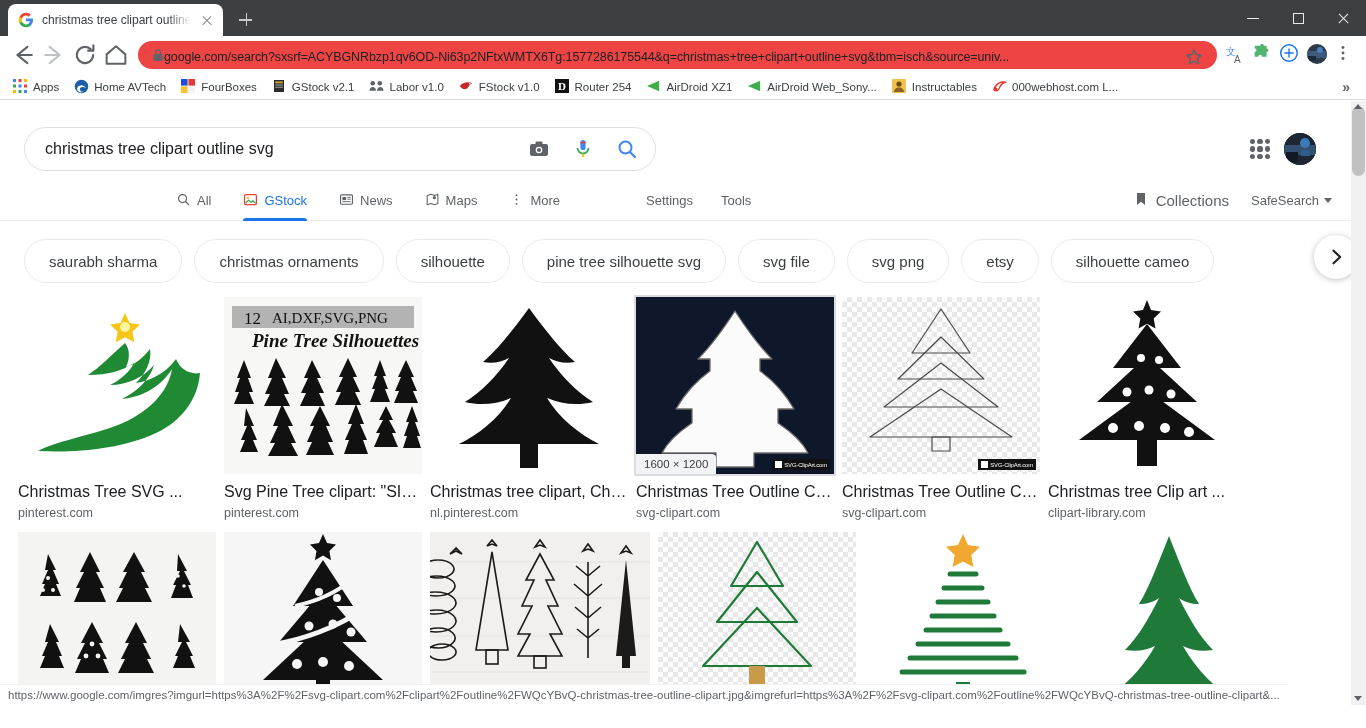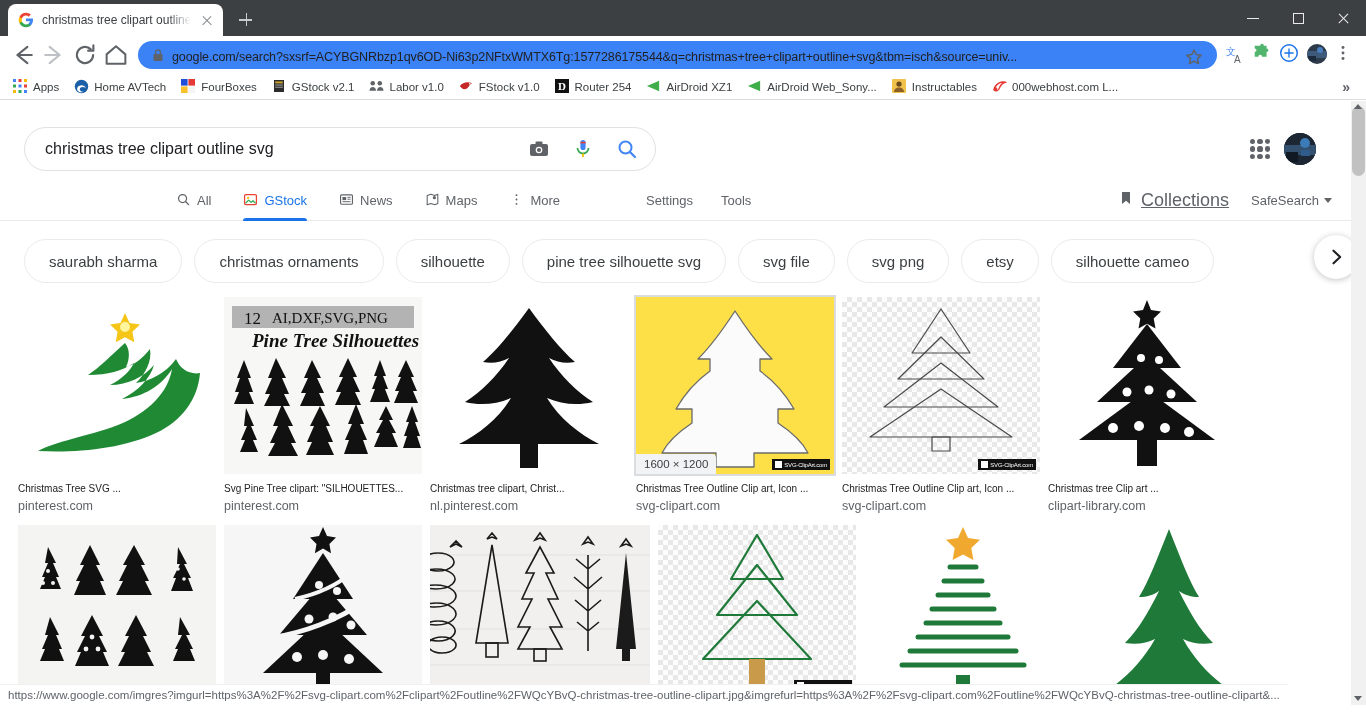--- a/index.html
+++ b/index.html
@@ -38,22 +38,22 @@
   .wc i { position:absolute; background:#e8eaed; }
   .wc.min i { left:16px; top:16px; width:12px; height:1.3px; }
   .wc.max i { left:17px; top:11px; width:11px; height:11px; background:none; border:1.3px solid #e8eaed; }
   .wc.cls i:first-child,.wc.cls i:last-child{ left:16px; top:15.5px; width:13px; height:1.3px; }
   .wc.cls i:first-child{ transform:rotate(45deg); }
   .wc.cls i:last-child{ transform:rotate(-45deg); }
 
   .toolbar { height:38px; background:#fff; display:flex; align-items:center; padding:0 8px; gap:1px; }
   .navbtn { width:30px; height:30px; position:relative; flex:0 0 30px; }
   .omnibox {
-    flex:1; height:28px; background:#3b82f6; border-radius:14px;
-    display:flex; align-items:center; padding:4px 10px 0 14px; margin:0 6px; gap:8px; min-width:0;
+    flex:1; height:28px; background:#ef4444; border-radius:14px;
+    display:flex; align-items:center; padding:4px 10px 0 14px; margin:0 6px; min-width:0;
   }
   .url { font-size:12.5px; color:#202124; white-space:nowrap; overflow:hidden; flex:1; letter-spacing:-0.1px; }
   .tb-icon { width:26px; height:26px; flex:0 0 26px; position:relative; }
 
   .bookmarks { height:26px; background:#fff; display:flex; align-items:center; padding:0 6px; gap:1px; font-size:11.5px; color:#3c4043; border-bottom:1px solid #dadce0; }
   .bm { display:flex; align-items:center; gap:5px; padding:3px 7px; border-radius:4px; white-space:nowrap; }
   .bm-ico { width:15px; height:15px; flex:0 0 15px; position:relative; }
   .bm-ovf { margin-left:auto; padding:0 10px; color:#5f6368; font-size:14px; font-weight:bold; }
 
   
@@ -77,39 +77,39 @@
   .appsgrid { width:24px; height:24px; display:grid; grid-template-columns:repeat(3,1fr); grid-template-rows:repeat(3,1fr); gap:2.2px; padding:2px; }
   .appsgrid i { background:#5f6368; border-radius:50%; }
   .avatar { width:32px; height:32px; border-radius:50%; overflow:hidden; background:#1f2b3a; position:relative; }
 
   .navrow { display:flex; align-items:center; height:40px; padding:0 24px 0 160px; border-bottom:1px solid #ebebeb; position:relative; }
   .navtab { display:flex; align-items:center; gap:6px; height:40px; padding:0 16px; font-size:13px; color:#5f6368; position:relative; white-space:nowrap;justify-content:flex-end; }
   .navtab.active { color:#1a73e8; }
   .navtab.active:after { content:""; position:absolute; left:16px; right:16px; bottom:0; height:3px; background:#1a73e8; border-radius:3px 3px 0 0; }
   .navtool { font-size:13px; color:#5f6368; padding:0 14px; }
   .nav-right { margin-left:auto; display:flex; align-items:center; gap:4px; }
-  .collections { display:flex; align-items:center; gap:7px; font-size:18px; color:#5f6368; padding:0 8px;text-decoration:underline; }
+  .collections { display:flex; align-items:center; gap:7px; font-size:15px; color:#5f6368; padding:0 8px; }
   .safesearch { font-size:13px; color:#5f6368; padding:0 10px; display:flex; align-items:center; gap:5px; }
   .caret-dn { width:0;height:0;border-left:4px solid transparent;border-right:4px solid transparent;border-top:5px solid #5f6368; }
 
   .chips { display:flex; align-items:flex-end; gap:12px; padding:14px 0 14px 24px; position:relative; height:76px; }
   .chip {
     height:44px; border:1px solid #ebebeb; border-radius:22px; display:flex; align-items:center;
     padding:0 24px; font-size:15px; color:#3c4043; white-space:nowrap; background:#fff;
   }
   .chip-next {
     position:absolute; right:8px; top:14px; width:44px; height:44px; border-radius:50%;
     background:#fff; box-shadow:0 1px 6px rgba(32,33,36,.28); display:flex; align-items:center; justify-content:center;
   }
 
   .results { padding:0 18px; display:flex; gap:8px; flex-wrap:wrap; }
   .tile { width:198px; }
   .thumb { height:177px; display:flex; align-items:center; justify-content:center; position:relative; overflow:hidden; background:#fff; }
-  .tile.selected .thumb { outline:2px solid #dadce0; background:#fde047;text-align:center; }
-  .cap1 { font-size:10px; color:#202124; margin-top:9px; white-space:nowrap; overflow:hidden; text-overflow:ellipsis; }
+  .tile.selected .thumb { outline:2px solid #dadce0; background:#0f172a;text-align:center; }
+  .cap1 { font-size:16px; color:#202124; margin-top:9px; white-space:nowrap; overflow:hidden; text-overflow:ellipsis; }
   .cap2 { font-size:12.5px; color:#5f6368; margin-top:5px; white-space:nowrap; overflow:hidden; text-overflow:ellipsis; }
   .sizebadge {
     position:absolute; left:0; bottom:0; background:#f1f3f4; color:#3c4043;
     font-size:11.5px; padding:4px 8px; border-radius:0 4px 0 0;
   }
   .wmark { position:absolute; right:4px; bottom:4px; background:#111; color:#fff; font-size:6px; padding:2px 3px; display:flex; align-items:center; gap:2px; letter-spacing:-0.2px; }
   .checker {
     background-image:
       linear-gradient(45deg,#e8e8e8 25%,transparent 25%,transparent 75%,#e8e8e8 75%),
       linear-gradient(45deg,#e8e8e8 25%,transparent 25%,transparent 75%,#e8e8e8 75%);

